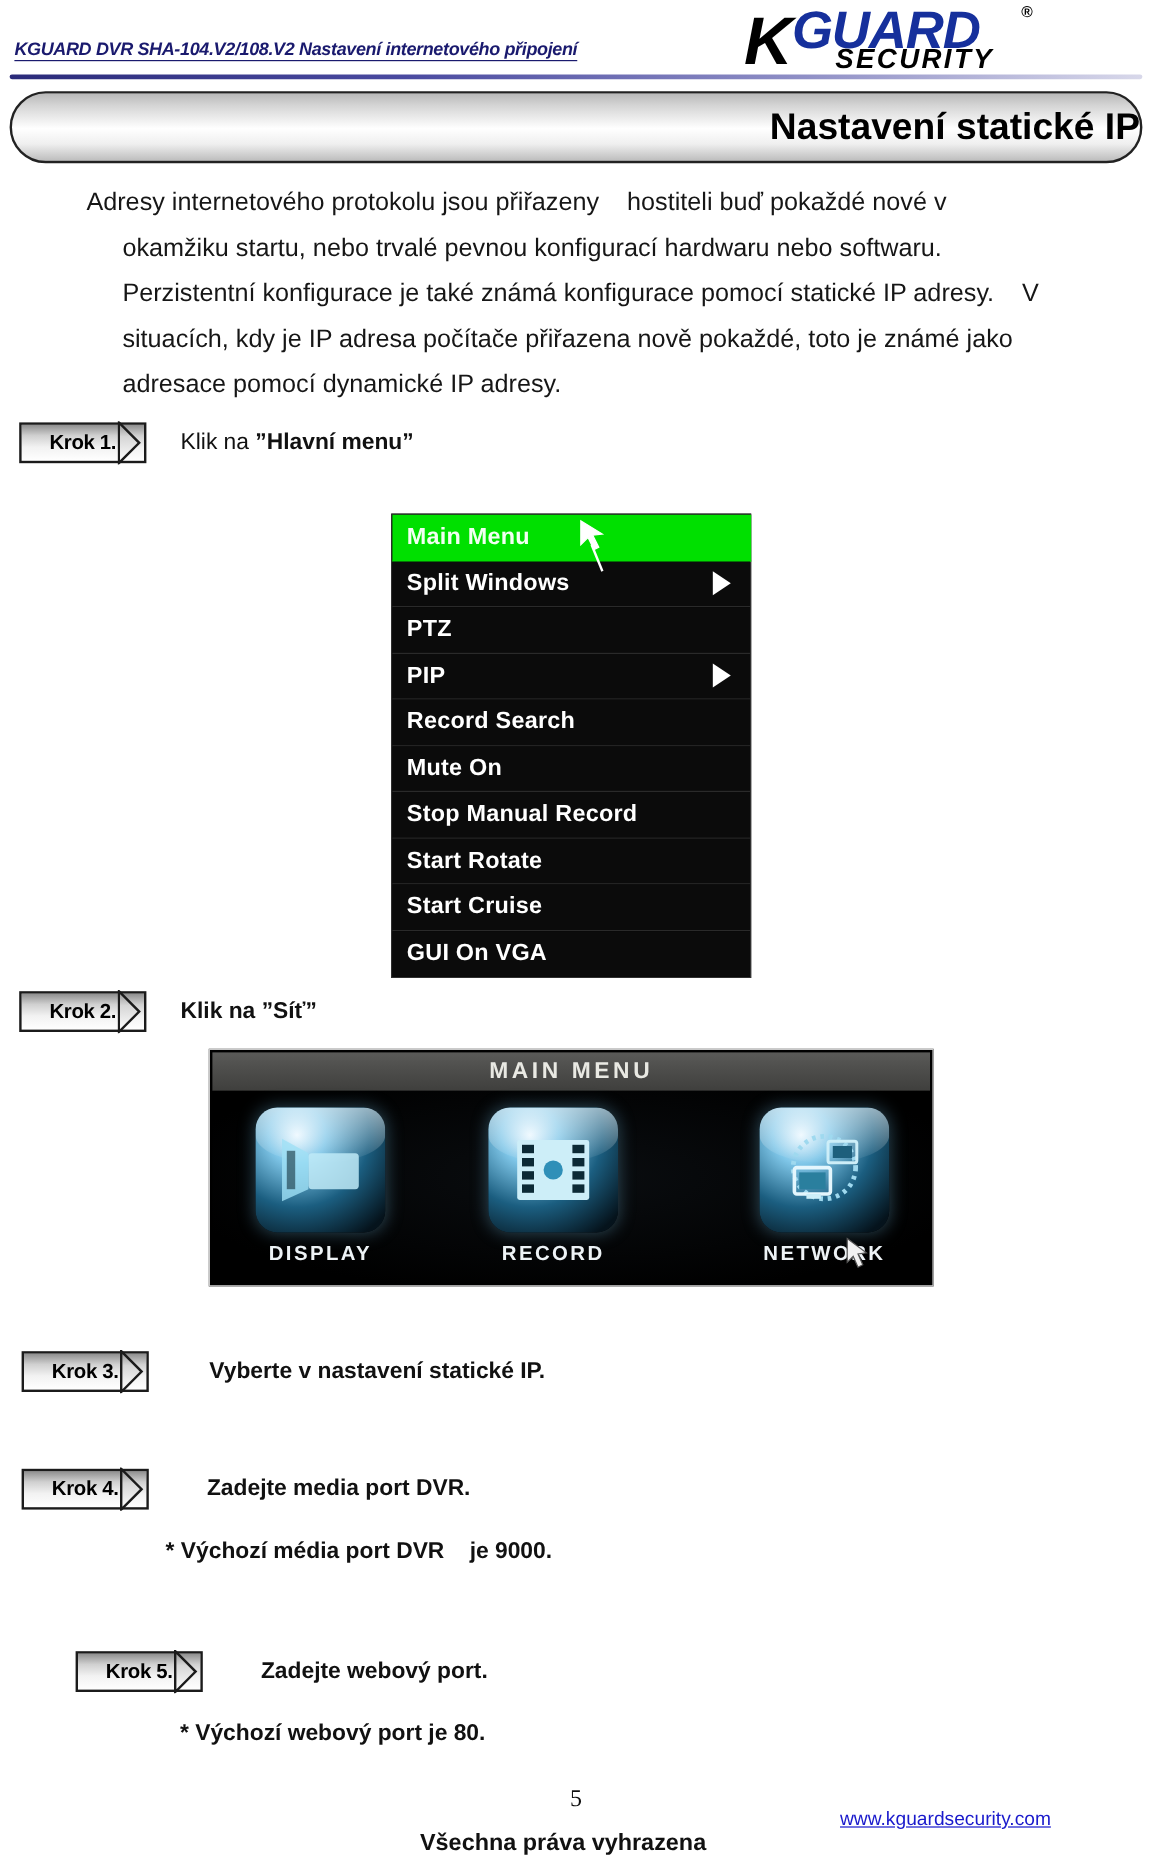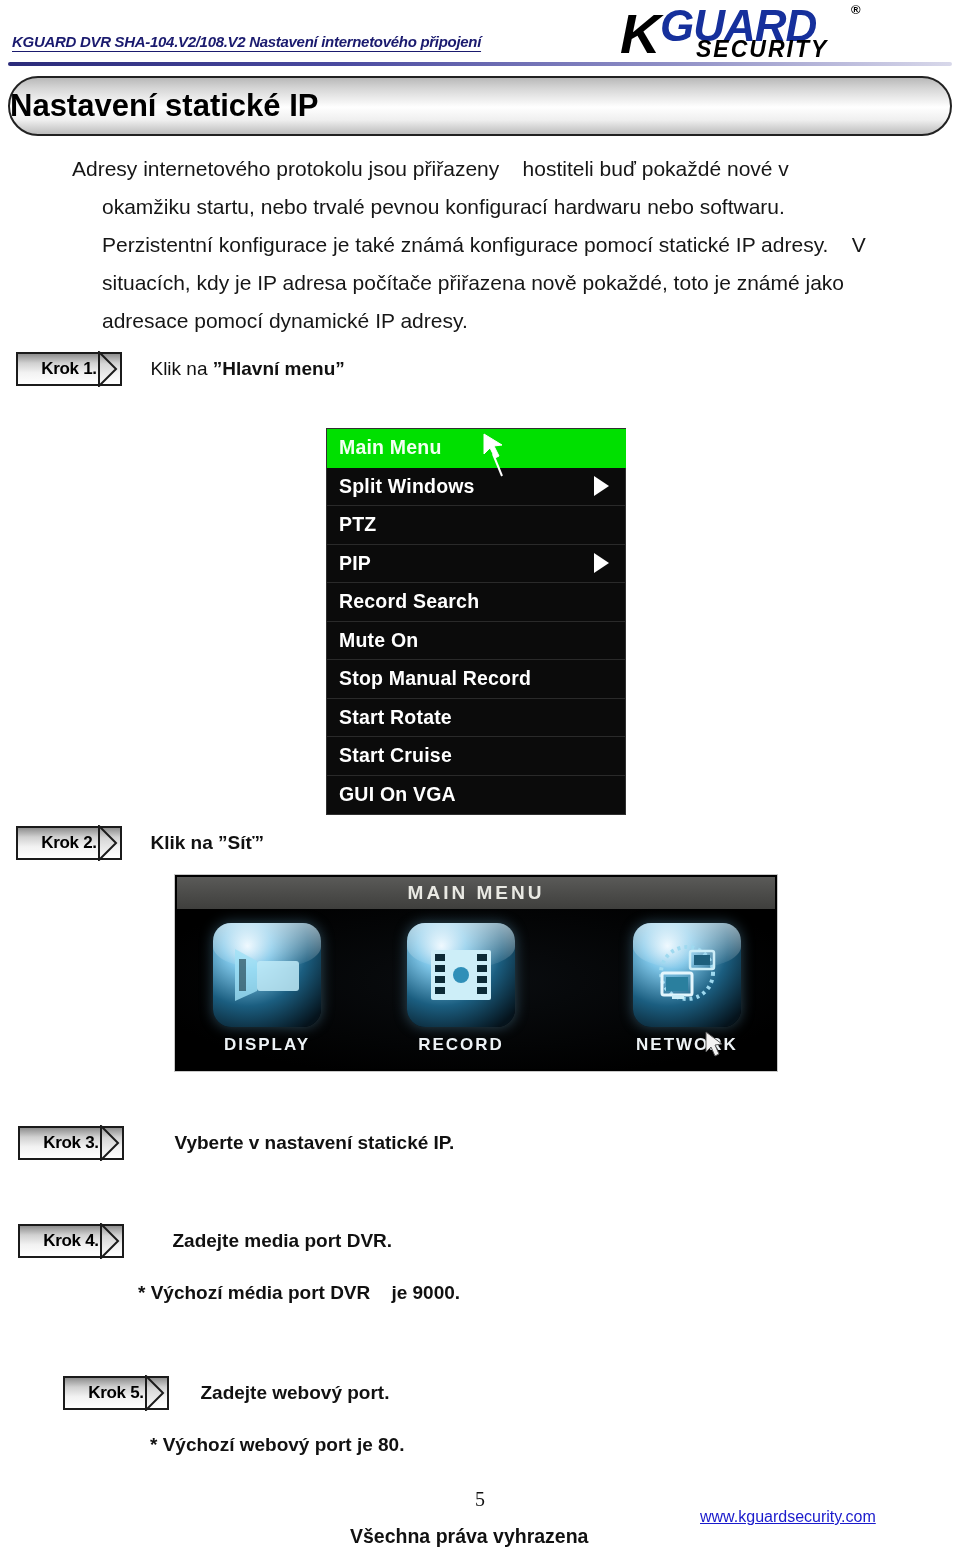--- a/index.html
+++ b/index.html
@@ -57,21 +57,21 @@
   #brand-reg {
     position:absolute; left: 231px; top: 0px;
     font-size: 13px; color:#000; font-weight:bold;
   }
 
   
   #title-banner {
     position:absolute; left: 8px; top: 76px; width: 944px; height: 60px;
     border: 2px solid #222; border-radius: 30px;
     background: linear-gradient(to bottom, #b9b9b9 0%, #d5d5d5 18%, #ffffff 52%, #efefef 75%, #bdbdbd 100%);
-    display:flex; align-items:center; justify-content:flex-start;
+    display:flex; align-items:center; justify-content:flex-end;
   }
   #page-title {
     font-size: 31px; font-weight: bold; color:#000;
     letter-spacing: 0px;
   }
 
   
   #intro-paragraph {
     position:absolute; left: 72px; top: 150px; width: 840px;
     font-size: 21px; color:#161616; line-height: 38px;
@@ -438,19 +438,19 @@
         <defs>
             <linearGradient id="chipgrad5" x1="0" y1="0" x2="0" y2="1">
           <stop offset="0%" stop-color="#8e8e8e"></stop>
               <stop offset="35%" stop-color="#d6d6d6"></stop>
           <stop offset="100%" stop-color="#ffffff"></stop>
         </linearGradient>
           </defs>
       </svg>
     </span>
   </span>
-  <span class="step-text bold" style="margin-left:17px;">Zadejte webový port.</span>
+  <span class="step-text bold" style="margin-left:34px;">Zadejte webový port.</span>
 </div>
 <div class="step-note" style="left:150px; top:1434px;">* Výchozí webový port je 80.</div>
 
 <div id="page-number">5</div>
 <div id="footer-copyright">Všechna práva vyhrazena</div>
 <a id="footer-url" href="#">www.kguardsecurity.com</a>
 
 </body></html>

